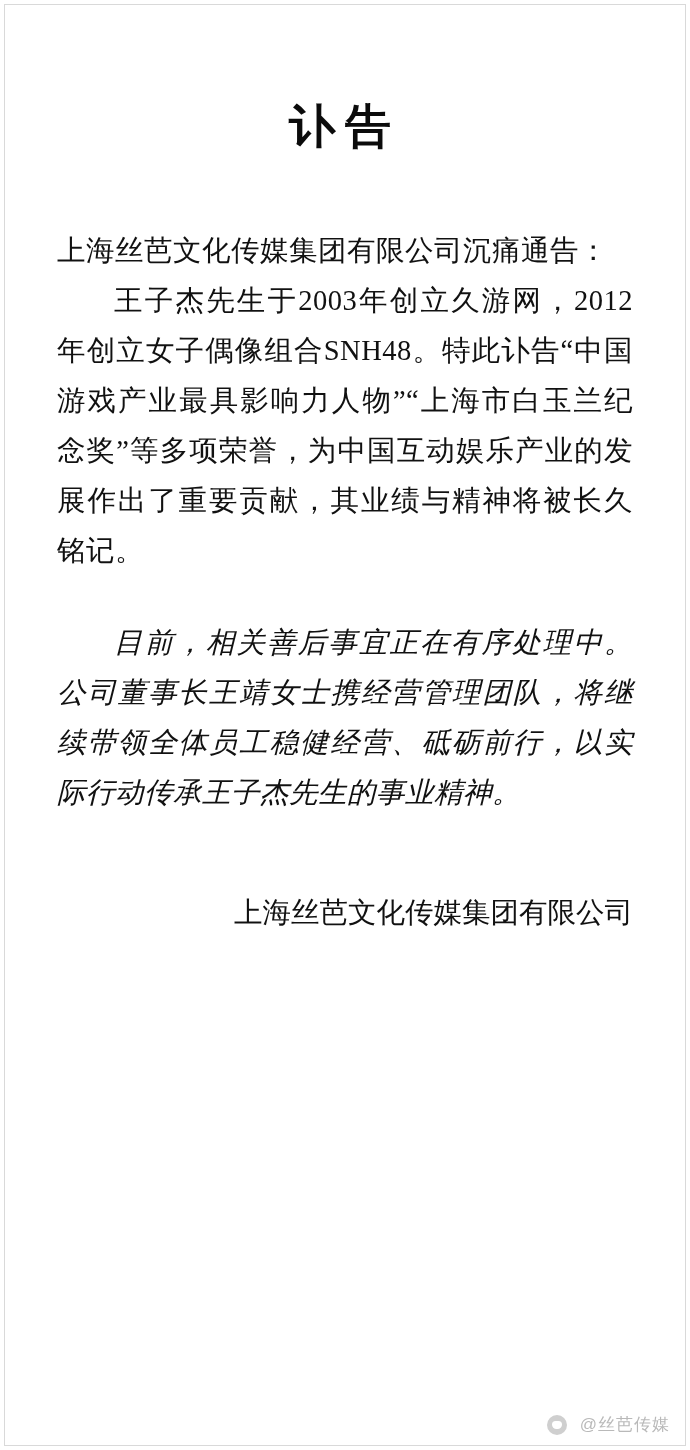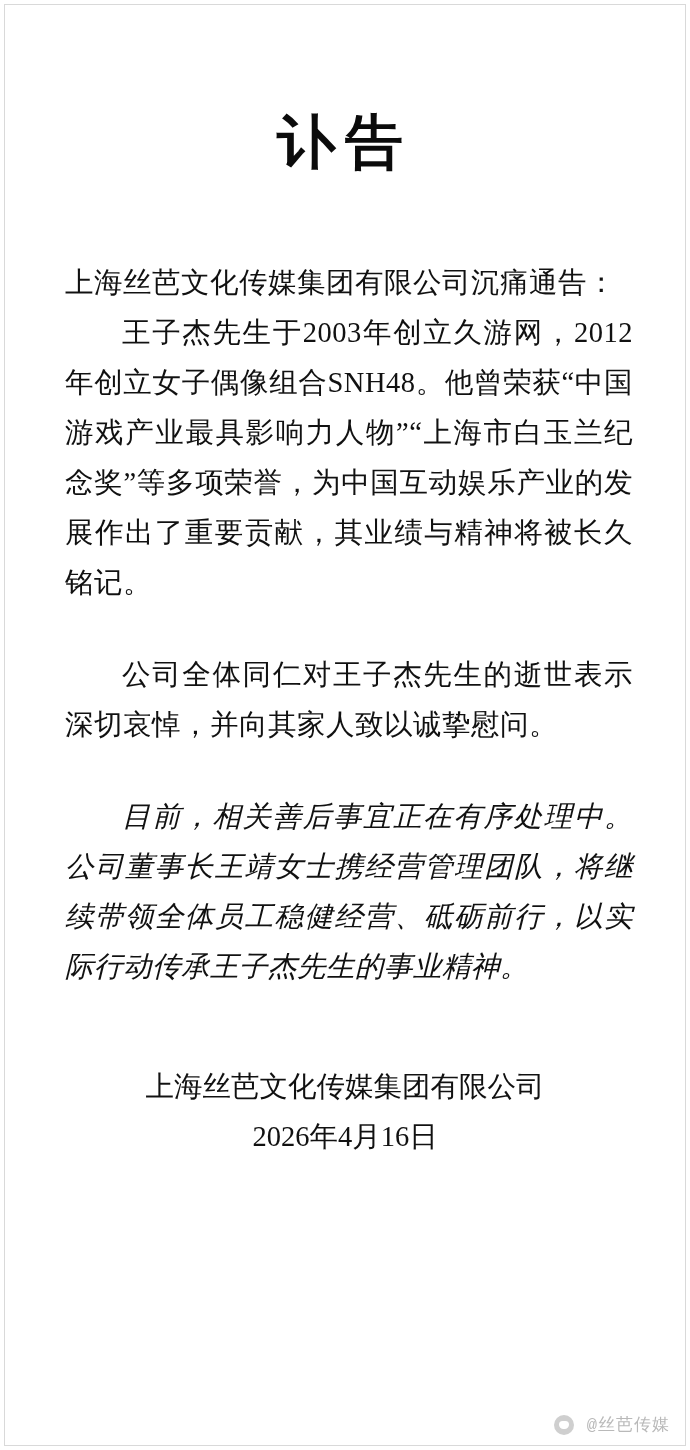--- a/index.html
+++ b/index.html
@@ -34,39 +34,39 @@
     right: 4px;
     bottom: 4px;
     border: 1px solid #d9d9d9;
     pointer-events: none;
   }
 
   .notice-title {
     text-align: center;
     font-family: Liberation Mono, monospace;
     font-weight: bold;
-    font-size: 58px;
+    font-size: 46px;
     letter-spacing: 10px;
-    margin: 16px;
+    margin: 8px;
     padding-top: 88px;
     padding-bottom: 0;
     color: #0b0b0b;
   }
 
   .body-block {
     margin: 0 auto;
     width: 576px;
     padding-top: 60px;
   }
 
   .para {
     font-size: 28.5px;
     line-height: 50px;
     text-indent: 2em;
-    margin: 0 0 30px 8px;
+    margin: 0 0 30px 0;
     text-align: justify;
     text-justify: inter-ideograph;
     letter-spacing: 0.5px;
     color: #111111;
   }
   .para.first {
     margin-bottom: 0;
     text-indent: 0;
   }
   .para.second {
@@ -84,32 +84,31 @@
     width: 576px;
     margin: 0 auto;
     text-align: right;
     font-size: 28.5px;
     line-height: 50px;
     color: #111111;
     padding-top: 36px;
   }
   .signature .sig-line {
     display: block;
-    text-align: center;
   }
 
   .watermark {
     position: absolute;
     right: 20px;
     bottom: 14px;
     display: flex;
     align-items: center;
     gap: 13px;
     color: #b9b9b9;
-    font-family: Liberation Mono, monospace;
+    font-family: Liberation Sans, sans-serif;
     font-size: 17px;
     letter-spacing: 1px;
     justify-content: space-between;
   }
   .watermark .wm-logo {
     width: 20px;
     height: 20px;
     border-radius: 50%;
     background: #cfcfcf;
     display: inline-block;
@@ -132,27 +131,25 @@
 </head>
 <body>
 
 <div class="page">
   <div class="frame"></div>
 
   <h1 class="notice-title">讣告</h1>
 
   <div class="body-block">
     <p class="para first">上海丝芭文化传媒集团有限公司沉痛通告：</p>
-    <p class="para gap">王子杰先生于2003年创立久游网，2012年创立女子偶像组合SNH48。他曾荣获“中国游戏产业最具影响力人物”“上海市白玉兰纪念奖”等多项荣誉，为中国互动娱乐产业的发展作出了重要贡献，其业绩与精神将被长久铭记。</p>
-    <p class="para gap">公司全体同仁对王子杰先生的逝世表示深切哀悼，并向其家人致以诚挚慰问。</p>
+    <p class="para gap">王子杰先生于2003年创立久游网，2012年创立女子偶像组合SNH48。特此讣告“中国游戏产业最具影响力人物”“上海市白玉兰纪念奖”等多项荣誉，为中国互动娱乐产业的发展作出了重要贡献，其业绩与精神将被长久铭记。</p>
     <p class="para closing">目前，相关善后事宜正在有序处理中。公司董事长王靖女士携经营管理团队，将继续带领全体员工稳健经营、砥砺前行，以实际行动传承王子杰先生的事业精神。</p>
   </div>
 
   <div class="signature">
     <span class="sig-line">上海丝芭文化传媒集团有限公司</span>
-    <span class="sig-line">2026年4月16日</span>
   </div>
 
   <div class="watermark">
     <span class="wm-logo"></span>
     <span class="wm-text">@丝芭传媒</span>
   </div>
 </div>
 
 </body></html>

